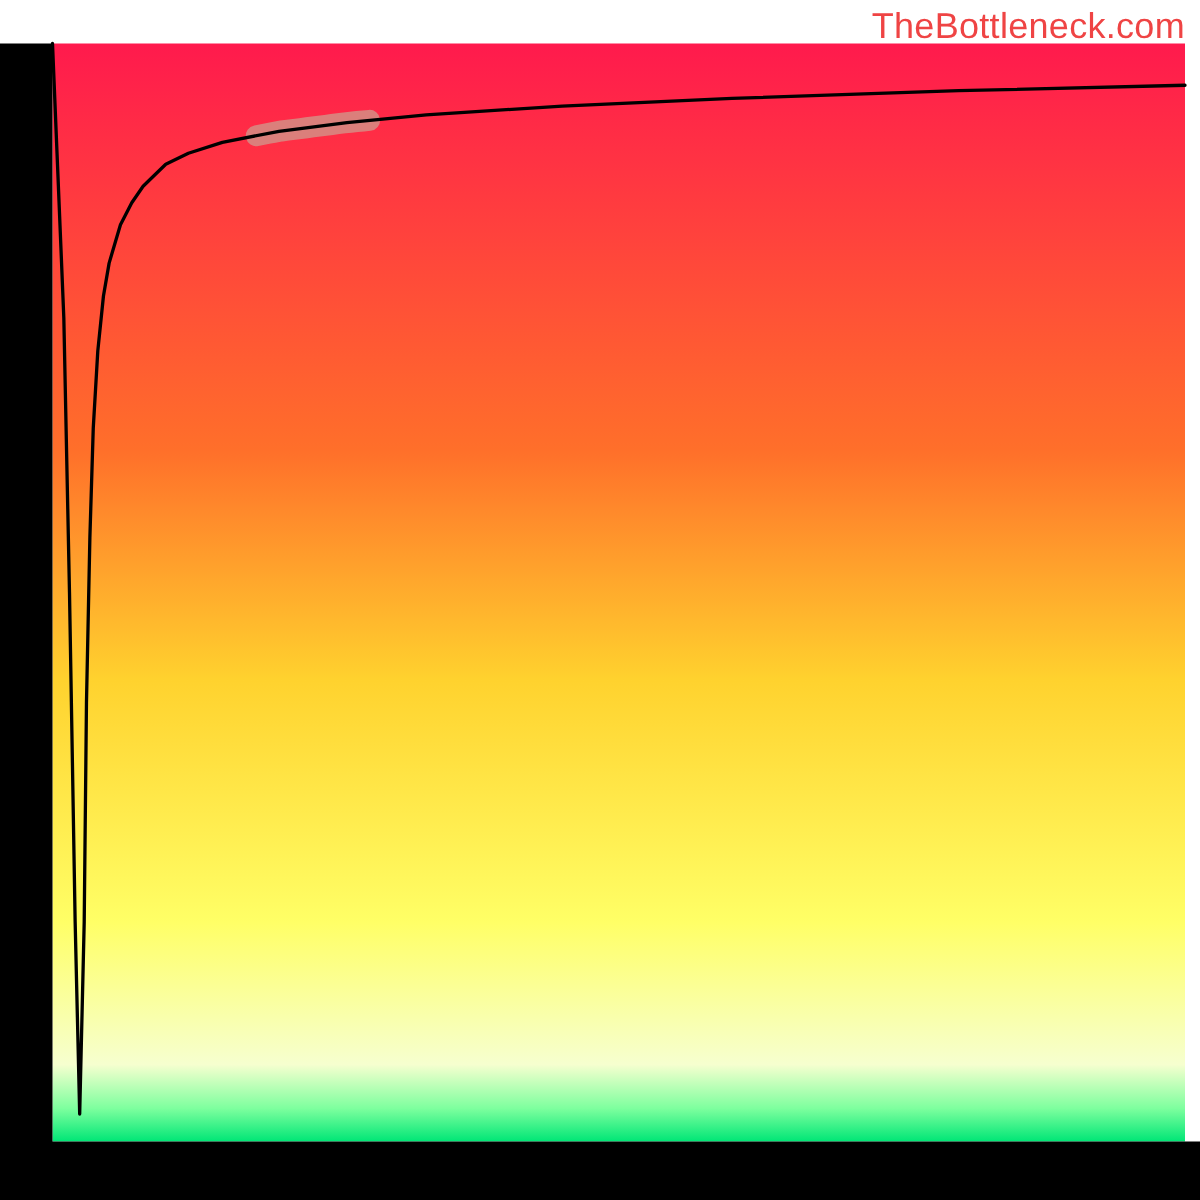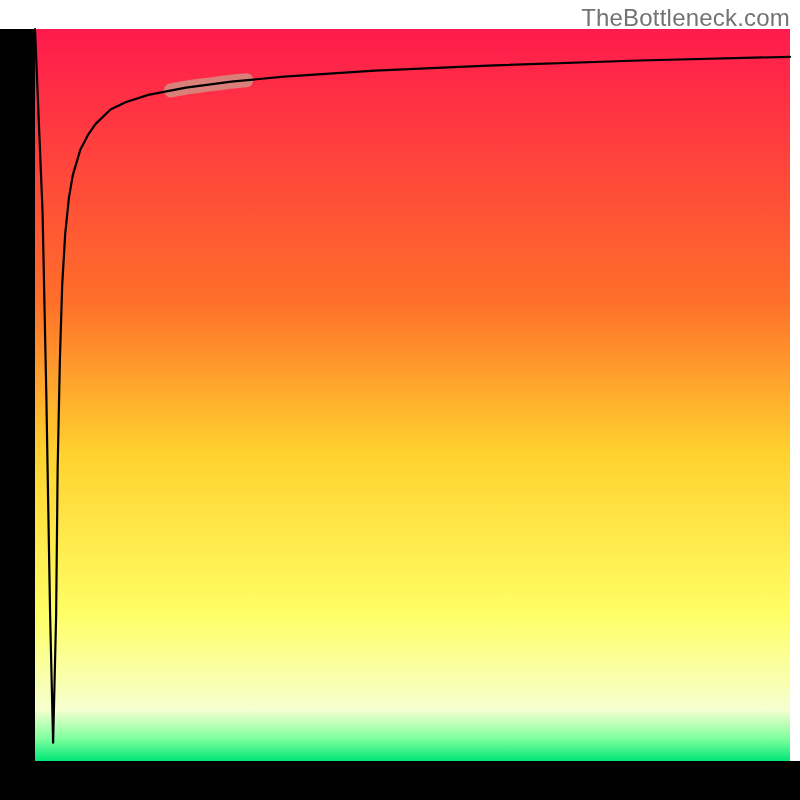--- a/index.html
+++ b/index.html
@@ -15,21 +15,21 @@
     position: relative;
     width: 800px;
     height: 800px;
   }
   .watermark {
     position: absolute;
     top: 4px;
     right: 10px;
     font-size: 24px;
     font-weight: 400;
-    color: #737373;
+    color: #ef4444;
     letter-spacing: 0.2px;
     user-select: none;
   }
   svg {
     display: block;
   }
 </style>
 </head>
 <body>
 

